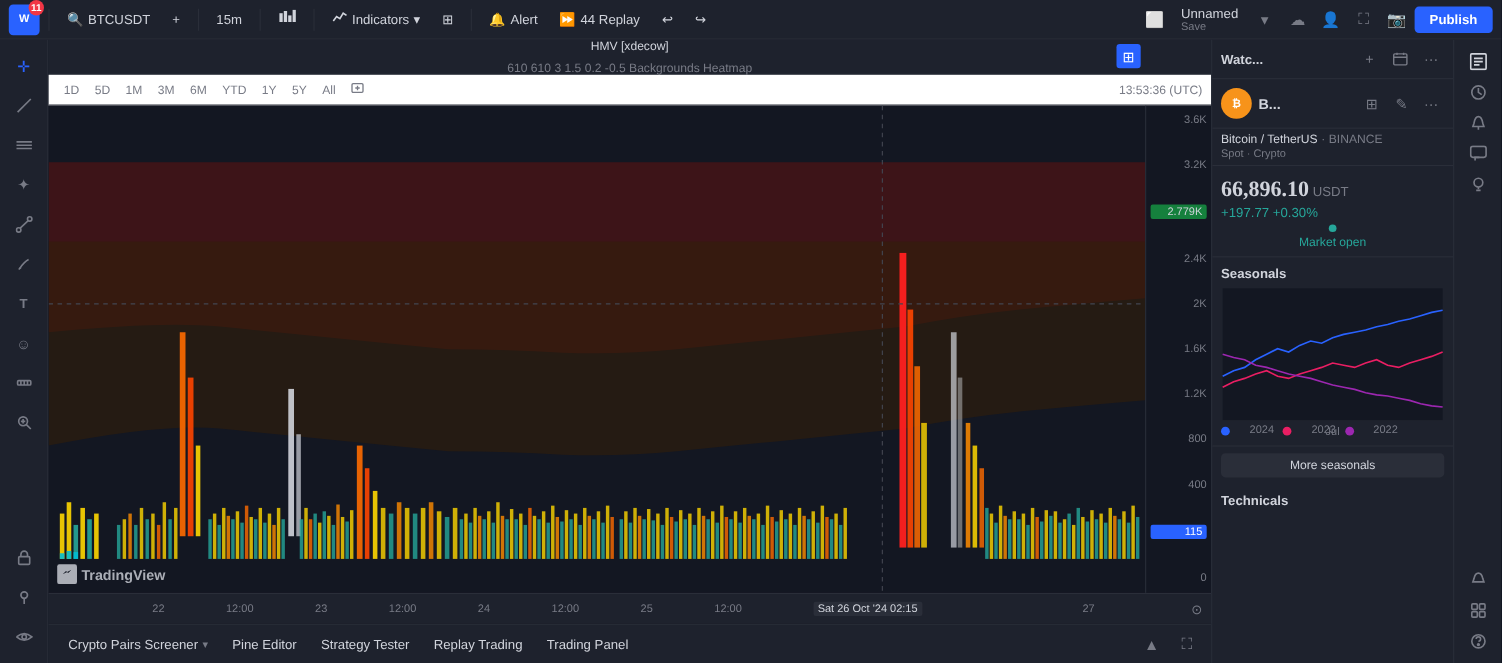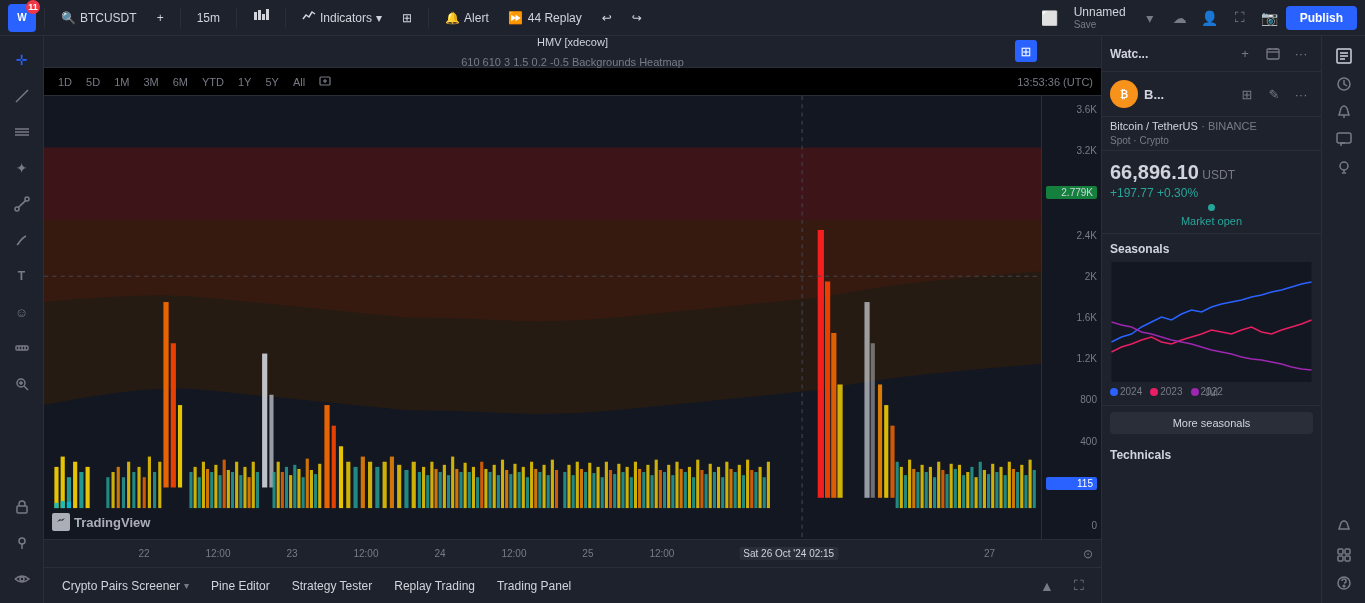--- a/index.html
+++ b/index.html
@@ -188,41 +188,41 @@
     }
     .symbol-name-row {
       display: flex; align-items: center; gap: 4px;
     }
     .symbol-name { font-size: 13px; color: #d1d4dc; font-weight: 600; }
     .symbol-actions {
       display: flex; align-items: center; gap: 3px; margin-left: auto;
     }
 
     .price-section { padding: 10px 8px 6px; border-bottom: 1px solid #2a2e39; }
-    .current-price { font-size: 20px; color: #d1d4dc; font-weight: 700; }
+    .current-price { font-size: 20px; color: #d1d4dc; font-weight: 700; font-family: Liberation Serif, serif; }
     .price-unit { font-size: 12px; color: #787b86; }
     .price-change-positive { color: #26a69a; font-size: 12px; margin-top: 2px; }
     .market-status { display: flex; align-items: center; gap: 4px; margin-top: 4px; flex-direction: column; }
     .market-dot { width: 7px; height: 7px; border-radius: 50%; background: #26a69a; }
     .market-text { font-size: 11px; color: #26a69a; }
 
     .exchange-info { font-size: 10px; color: #787b86; margin-top: 2px; }
     .exchange-link { color: #d1d4dc; }
 
     .seasonals-section { padding: 8px; border-bottom: 1px solid #2a2e39; }
     .section-title { font-size: 12px; color: #d1d4dc; font-weight: 600; margin-bottom: 6px; }
 
     .seasonals-chart {
       width: 100%; height: 120px; position: relative;
     }
 
     .legend-row {
       display: flex; align-items: center; gap: 8px; margin-top: 4px; flex-wrap: wrap;
     }
-    .legend-item { display: flex; align-items: center; gap: 2px; }
+    .legend-item { display: flex; align-items: center; gap: 18px; }
     .legend-dot { width: 8px; height: 8px; border-radius: 50%; }
     .legend-label { font-size: 10px; color: #787b86; }
 
     .month-label { font-size: 10px; color: #787b86; text-align: center; margin-top: 2px; }
 
     .more-seasonals-btn {
       width: calc(100% - 16px); margin: 6px 8px;
       background: #2a2e39; border: none; color: #d1d4dc;
       padding: 5px; border-radius: 4px; cursor: pointer; font-size: 11px;
     }
@@ -233,21 +233,21 @@
     .far-right-sidebar {
       width: 44px; background: #1e222d;
       border-left: 1px solid #2a2e39;
       display: flex; flex-direction: column;
       align-items: center; padding: 8px 0; gap: 4px;
       flex-shrink: 0;
     }
 
     
     .period-row {
-      height: 28px; background: #000000;
+      height: 28px; background: #ffffff;
       border-bottom: 1px solid #2a2e39;
       display: flex; align-items: center; gap: 2px;
       padding: 0 8px;
     }
     .period-btn {
       padding: 2px 6px; border-radius: 3px;
       cursor: pointer; color: #787b86;
       border: none; background: transparent; font-size: 11px;
     }
 

